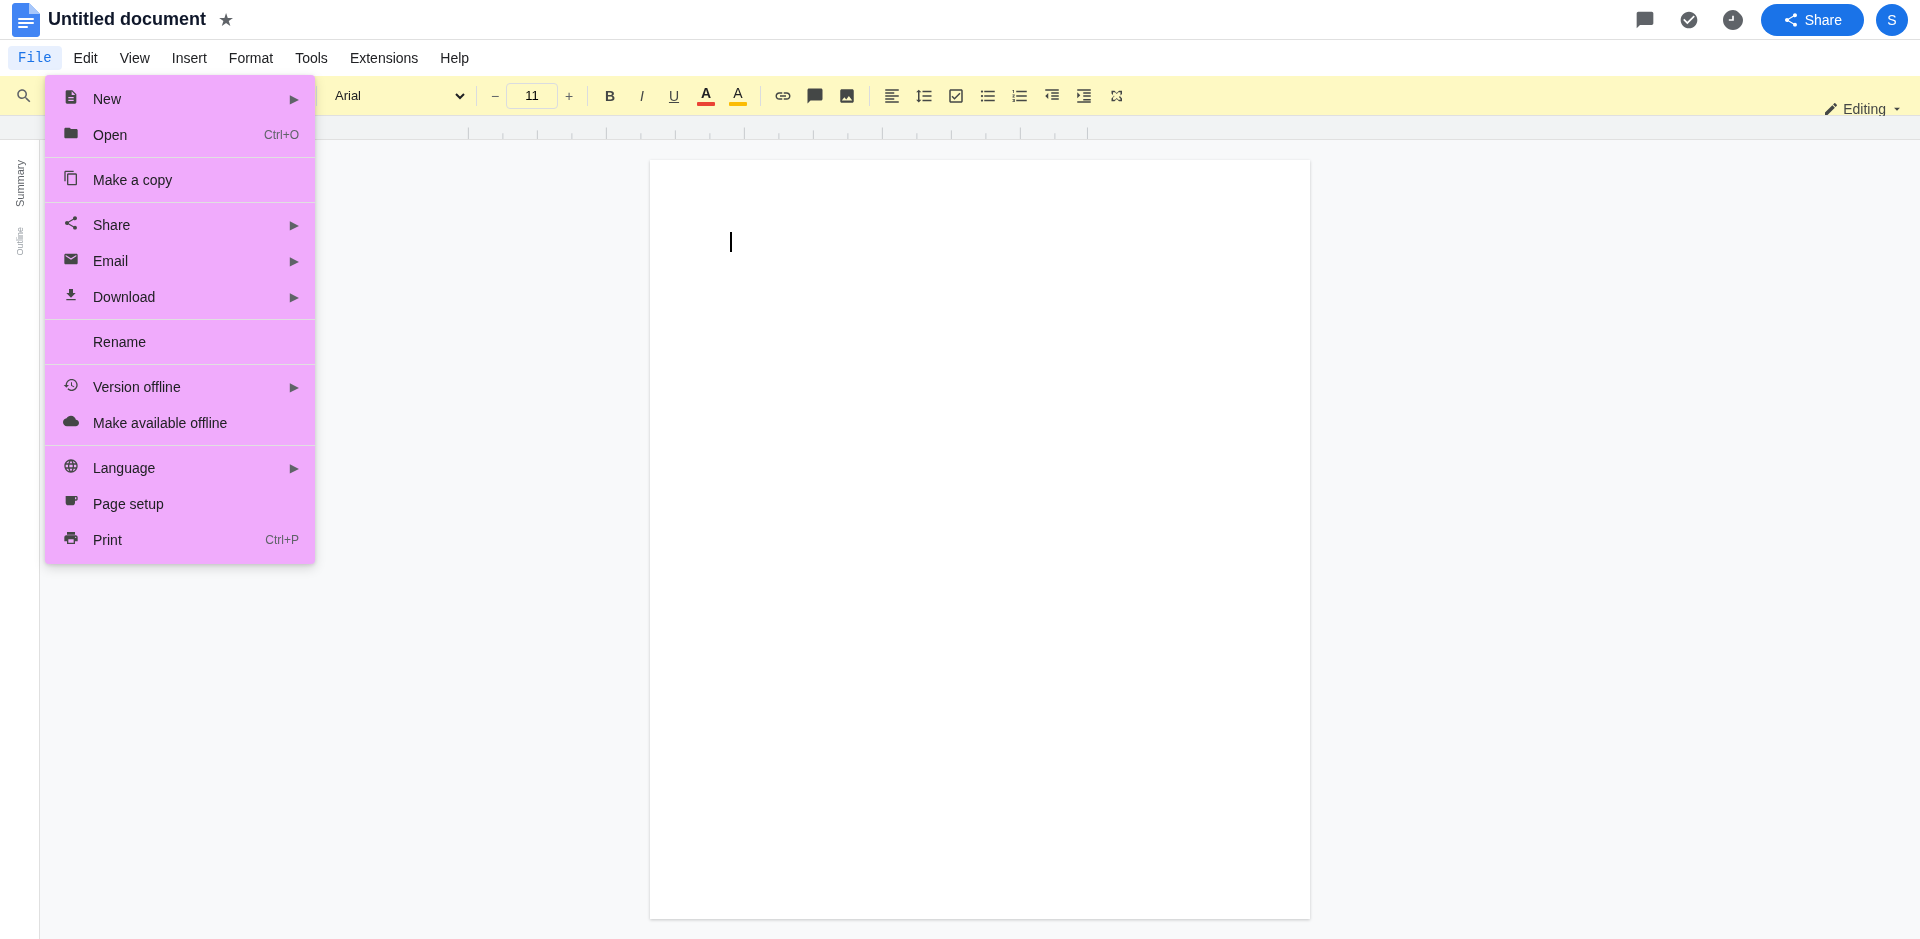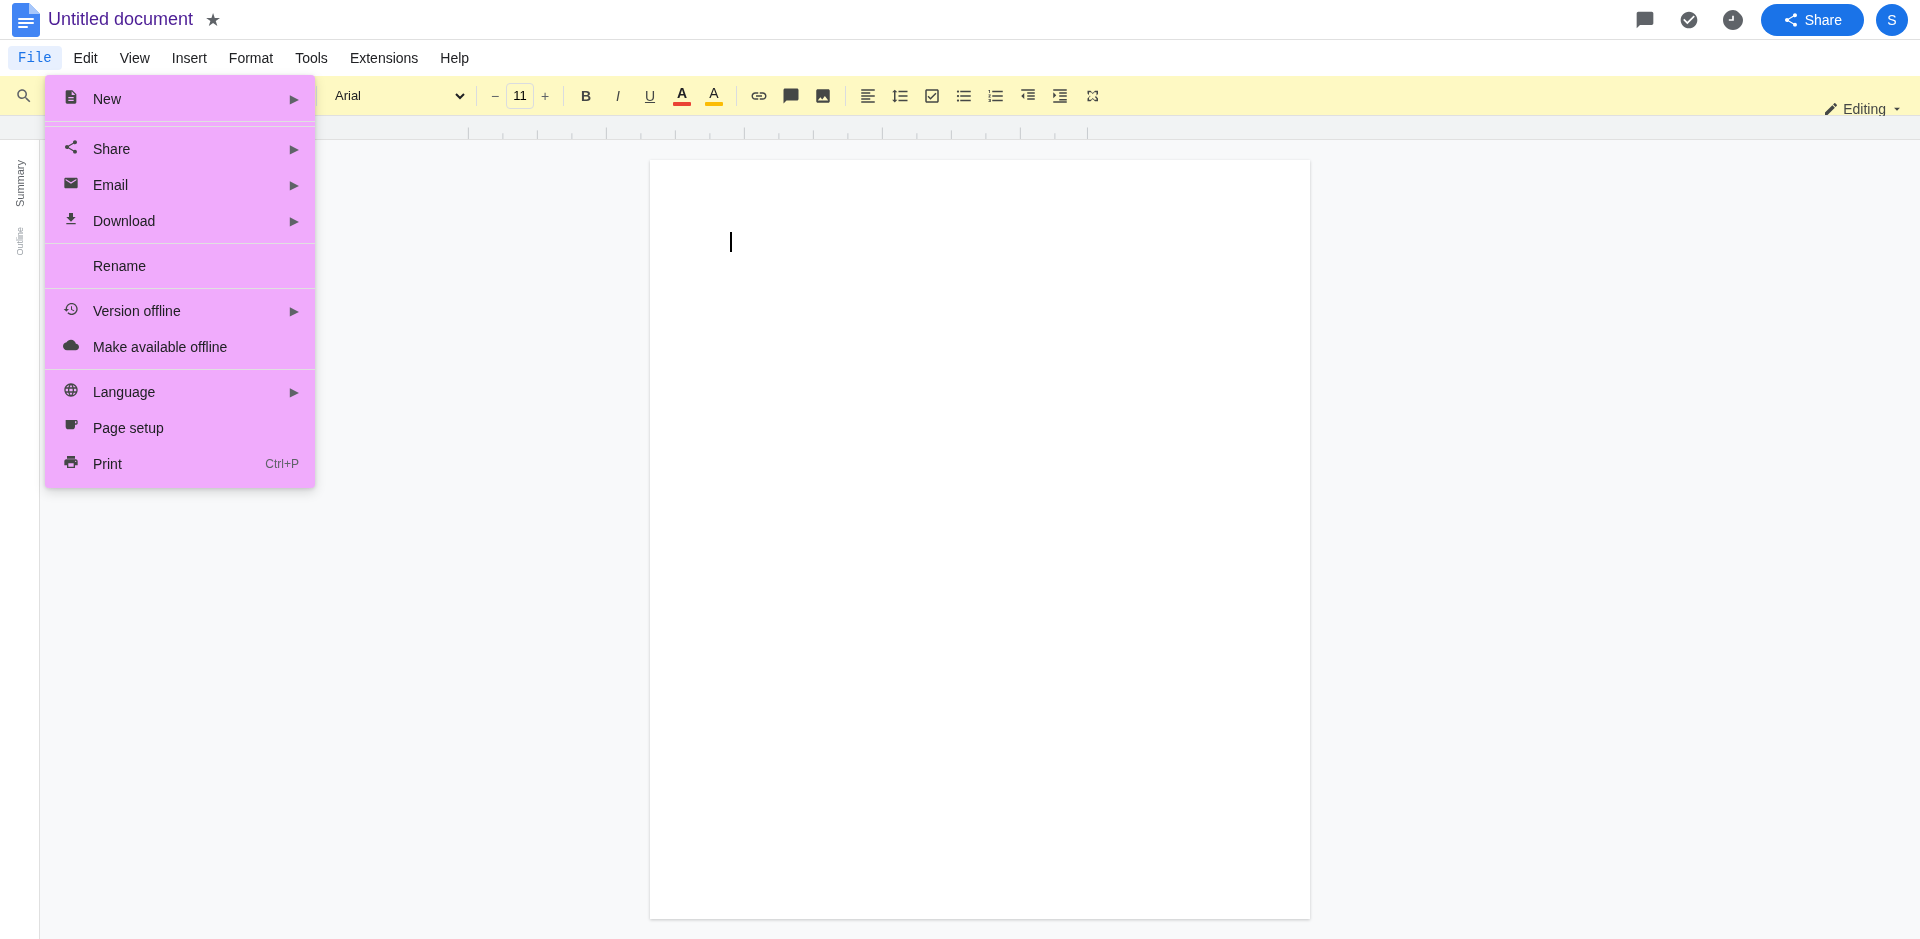--- a/index.html
+++ b/index.html
@@ -21,22 +21,22 @@
       align-items: center;
       gap: 8px;
     }
     .doc-icon {
       width: 28px;
       height: 34px;
       flex-shrink: 0;
     }
     .doc-title {
       font-size: 18px;
-      color: #4c1d95;
-      font-weight: 400;
+      color: #0f172a;
+      font-weight: 700;
     }
     .star-icon {
       color: #5f6368;
       font-size: 18px;
       margin-left: 4px;
       cursor: pointer;
     }
     .title-bar-right {
       margin-left: auto;
       display: flex;
@@ -145,21 +145,21 @@
       min-width: 90px;
       height: 28px;
       border-radius: 4px;
     }
     .font-size-area {
       display: flex;
       align-items: center;
       gap: 1px;
     }
     .font-size-input {
-      width: 28px;
+      width: 52px;
       height: 26px;
       border: 1px solid #dadce0;
       border-radius: 4px;
       text-align: center;
       font-size: 13px;
       background: transparent;
     }
     .font-size-btn {
       width: 20px;
       height: 26px;
@@ -629,23 +629,40 @@
     <div class="fm-item">
       <span class="fm-item-icon">
         <svg width="16" height="16" viewBox="0 0 24 24" fill="#444746">
             <path d="M14 2H6c-1.1 0-2 .9-2 2v16c0 1.1.9 2 2 2h12c1.1 0 2-.9 2-2V8l-6-6zm2 16H8v-2h8v2zm0-4H8v-2h8v2zm-3-5V3.5L18.5 9H13z"></path>
           </svg>
       </span>
       <span class="fm-item-label">New</span>
       <span class="fm-item-arrow">▶</span>
     </div>
 
+    <div class="fm-item">
+      <span class="fm-item-icon">
+        <svg width="16" height="16" viewBox="0 0 24 24" fill="#444746">
+            <path d="M20 6h-8l-2-2H4c-1.1 0-2 .9-2 2v12c0 1.1.9 2 2 2h16c1.1 0 2-.9 2-2V8c0-1.1-.9-2-2-2z"></path>
+          </svg>
+      </span>
+      <span class="fm-item-label">Open</span>
+      <span class="fm-item-shortcut">Ctrl+O</span>
+    </div>
 
     <div class="fm-divider"></div>
 
+    <div class="fm-item">
+      <span class="fm-item-icon">
+        <svg width="16" height="16" viewBox="0 0 24 24" fill="#444746">
+            <path d="M16 1H4c-1.1 0-2 .9-2 2v14h2V3h12V1zm3 4H8c-1.1 0-2 .9-2 2v14c0 1.1.9 2 2 2h11c1.1 0 2-.9 2-2V7c0-1.1-.9-2-2-2zm0 16H8V7h11v14z"></path>
+          </svg>
+      </span>
+      <span class="fm-item-label">Make a copy</span>
+    </div>
 
     <div class="fm-divider"></div>
 
     <div class="fm-item">
       <span class="fm-item-icon">
         <svg width="16" height="16" viewBox="0 0 24 24" fill="#444746">
             <path d="M18 16.08c-.76 0-1.44.3-1.96.77L8.91 12.7c.05-.23.09-.46.09-.7s-.04-.47-.09-.7l7.05-4.11c.54.5 1.25.81 2.04.81 1.66 0 3-1.34 3-3s-1.34-3-3-3-3 1.34-3 3c0 .24.04.47.09.7L8.04 9.81C7.5 9.31 6.79 9 6 9c-1.66 0-3 1.34-3 3s1.34 3 3 3c.79 0 1.5-.31 2.04-.81l7.12 4.16c-.05.21-.08.43-.08.65 0 1.61 1.31 2.92 2.92 2.92s2.92-1.31 2.92-2.92-1.31-2.92-2.92-2.92z"></path>
           </svg>
       </span>
       <span class="fm-item-label">Share</span>

